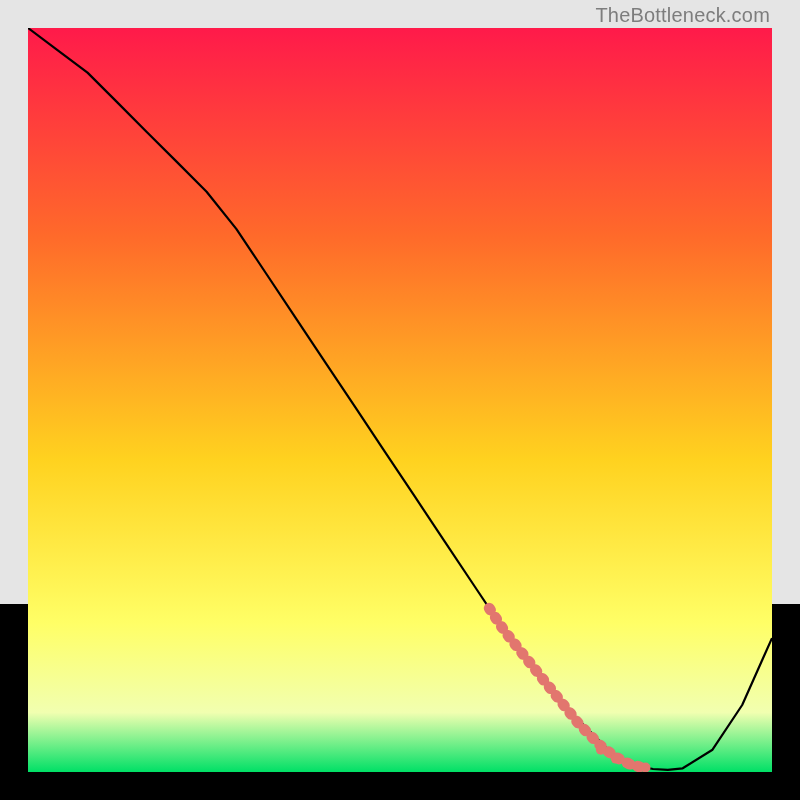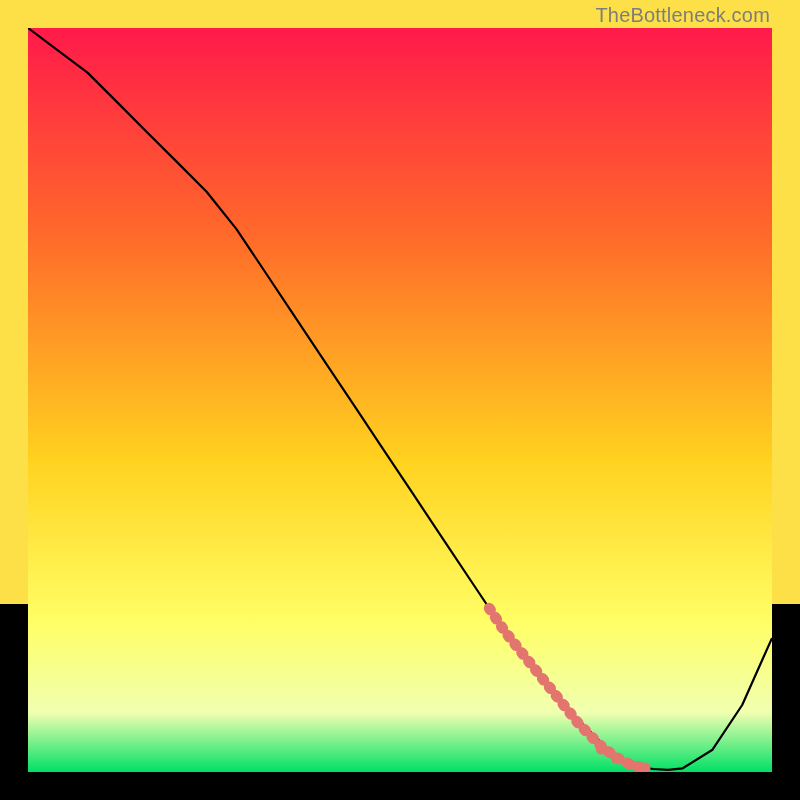--- a/index.html
+++ b/index.html
@@ -10,21 +10,21 @@
     background: #000;
     overflow: hidden;
     font-family: Arial, Helvetica, sans-serif;
   }
   .frame {
     position: absolute;
     top: 0;
     left: 0;
     width: 800px;
     height: 604px;
-    background: #fde047;
+    background: #e5e5e5;
   }
   .plot-wrap {
     position: absolute;
     top: 28px;
     left: 28px;
     width: 744px;
     height: 744px;
     overflow: hidden;
   }
   .gradient-bg {

